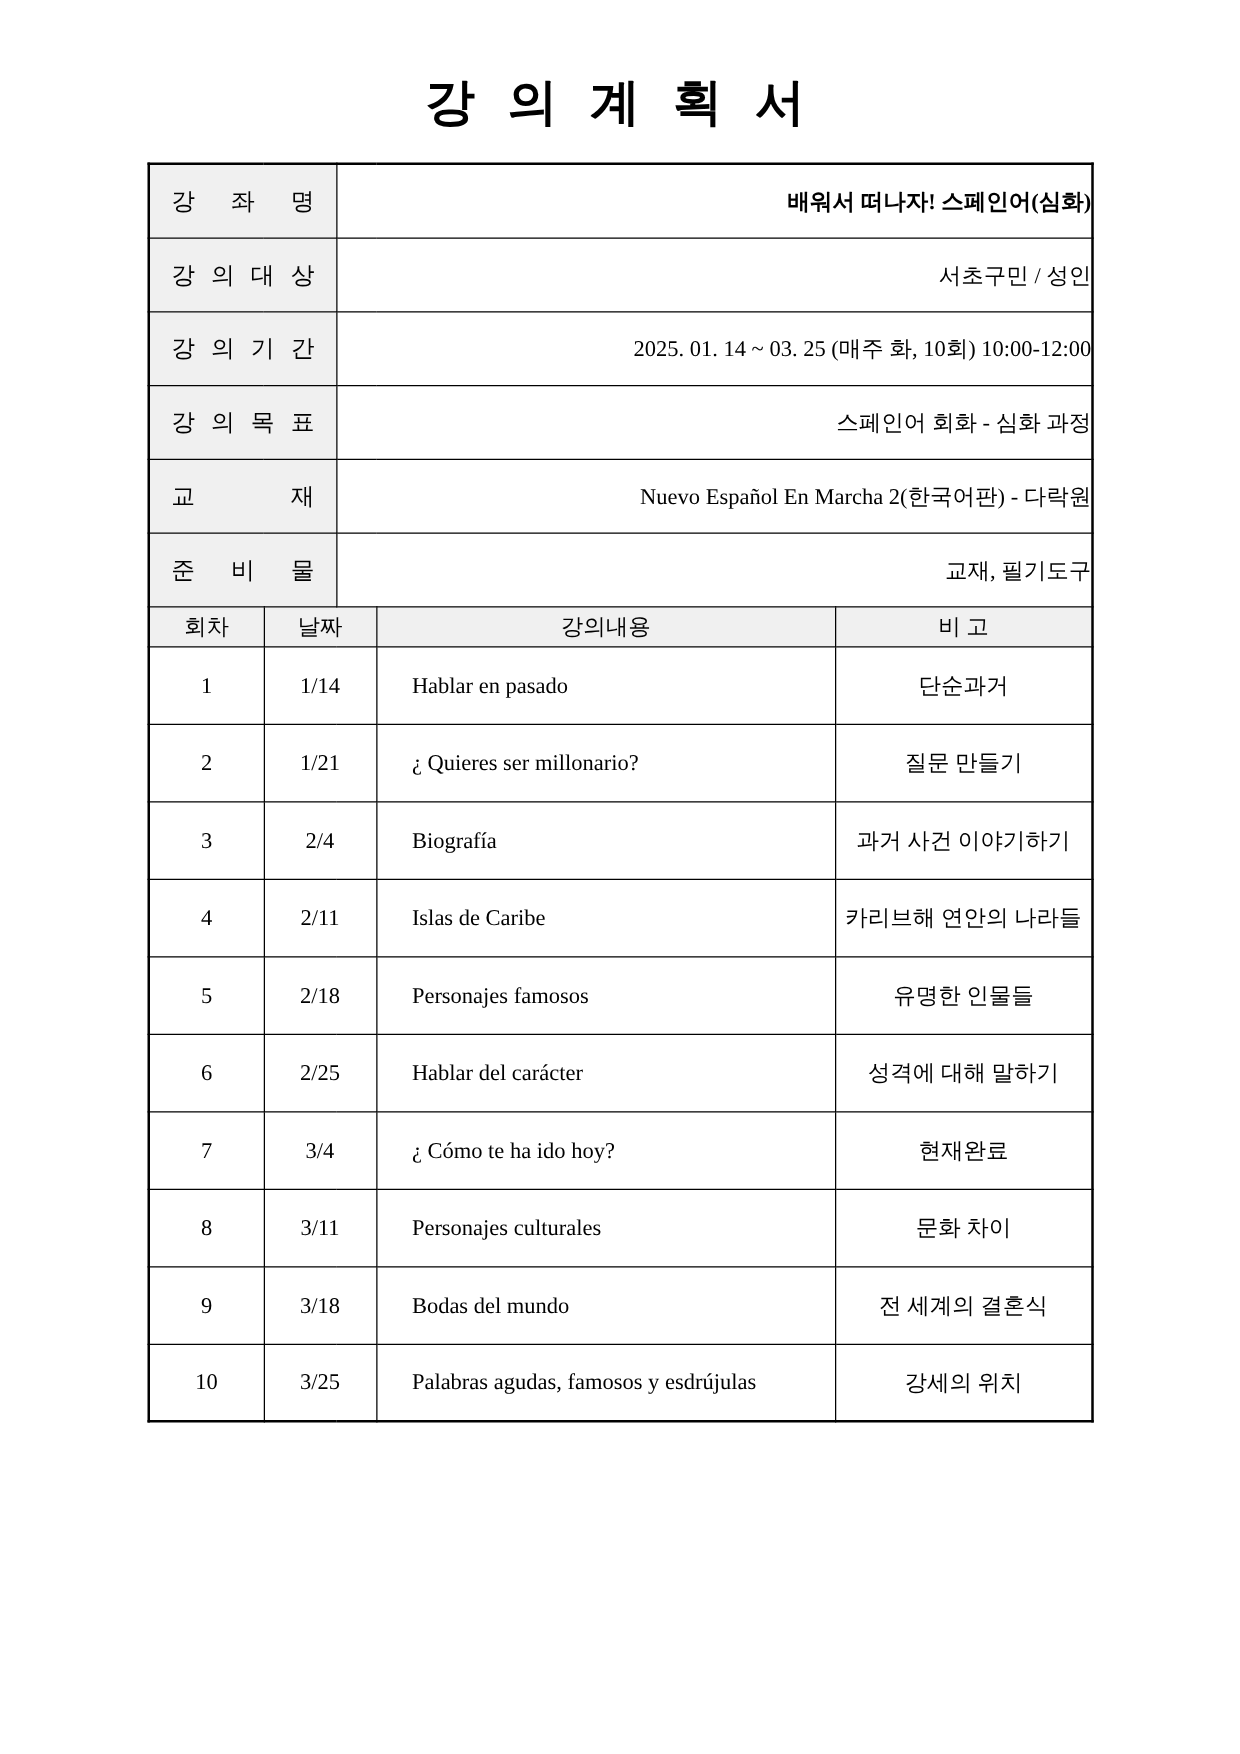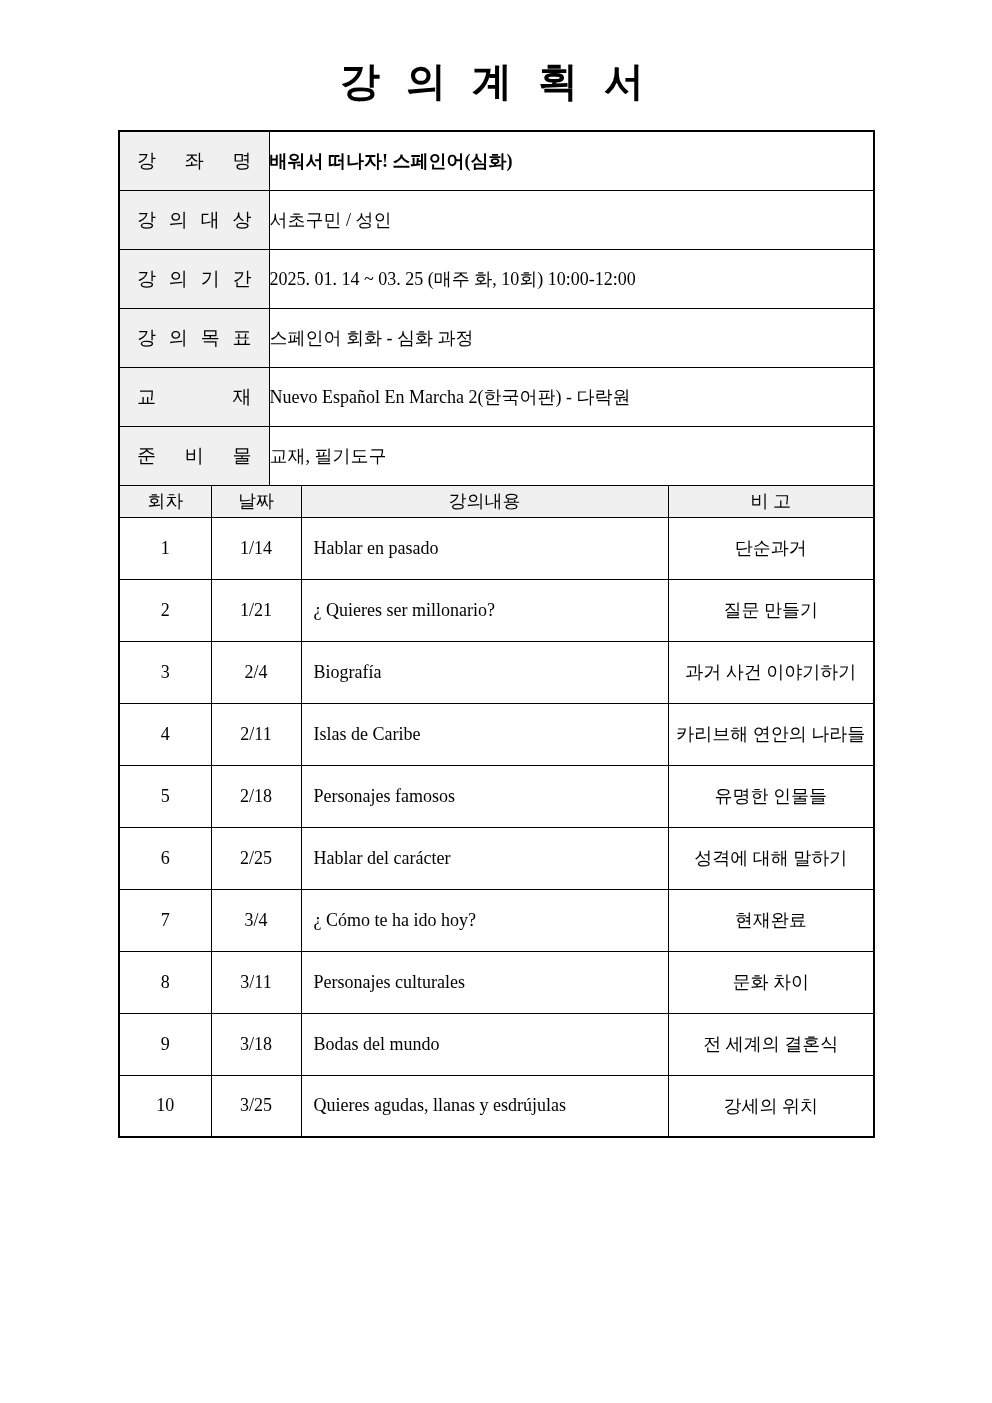--- a/index.html
+++ b/index.html
@@ -40,21 +40,21 @@
   }
   
   .info-body tr { height: 59px; }
   .info-body td.info-label {
     background: var(--header-bg, #f0f0f0);
     padding: 0 17px;
     font-size: 19px;
     text-align: justify;
     text-align-last: justify;
   }
-  .info-body td.info-value { text-align: left; }
+  .info-body td.info-value { text-align: right; }
   .info-body tr:first-child td.info-value { font-weight: 700; }
   
   .details-title-row { height: 46px; }
   .details-title-row td {
     background: var(--header-bg, #f0f0f0);
     text-align: center;
     font-size: 23px;
     font-weight: 700;
     border-top: 2px solid var(--border, #000);
     border-bottom: 2px solid var(--border, #000);
@@ -63,21 +63,21 @@
   .col-header-row td {
     background: var(--header-bg, #f0f0f0);
     text-align: center;
     font-size: 19px;
     border-bottom: 2px solid var(--border, #000);
   }
   .sessions-body tr { height: 62px; }
   .sessions-body td { text-align: center; }
   .sessions-body td.c-content {
     text-align: left;
-    padding-left: 12px;
+    padding-left: 28px;
   }
   .sessions-body td.c-note { padding: 0 4px; }
 </style>
 </head>
 <body>
 
 <div class="page">
 
   <h1 class="doc-title">강 의 계 획 서</h1>
 
@@ -195,20 +195,20 @@
         <tr class="session-row">
           <td class="c-no">9</td>
           <td class="c-date" colspan="2">3/18</td>
           <td class="c-content">Bodas del mundo</td>
           <td class="c-note">전 세계의 결혼식</td>
         </tr>
 
         <tr class="session-row">
           <td class="c-no">10</td>
           <td class="c-date" colspan="2">3/25</td>
-          <td class="c-content">Quieres agudas, llanas y esdrújulas</td>
+          <td class="c-content">Palabras agudas, famosos y esdrújulas</td>
           <td class="c-note">강세의 위치</td>
         </tr>
 
     </tbody>
   </table>
 
 </div>
 
 </body></html>

